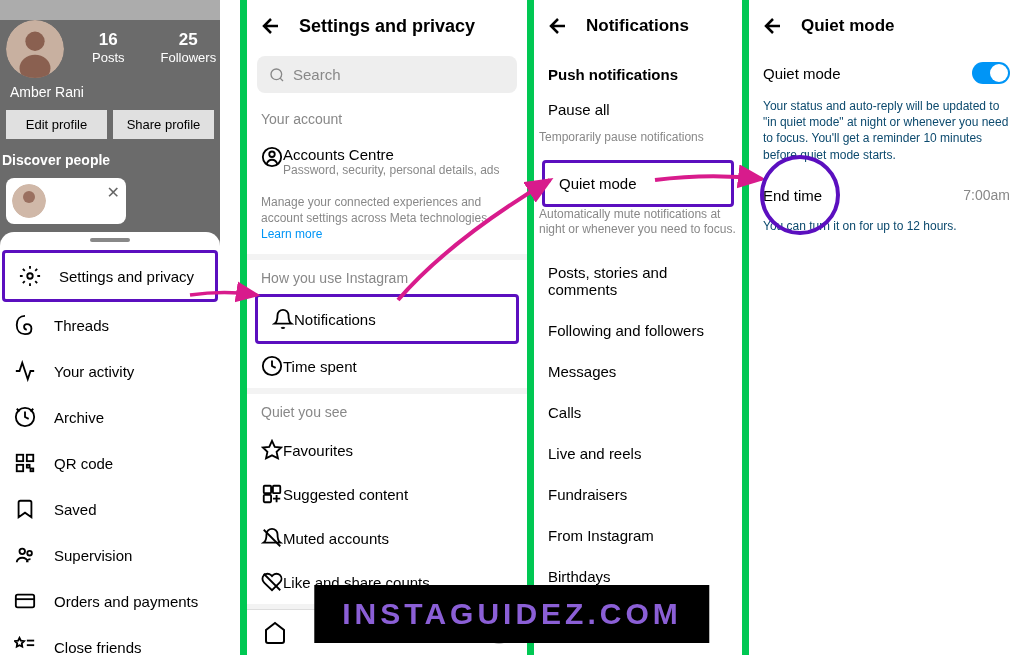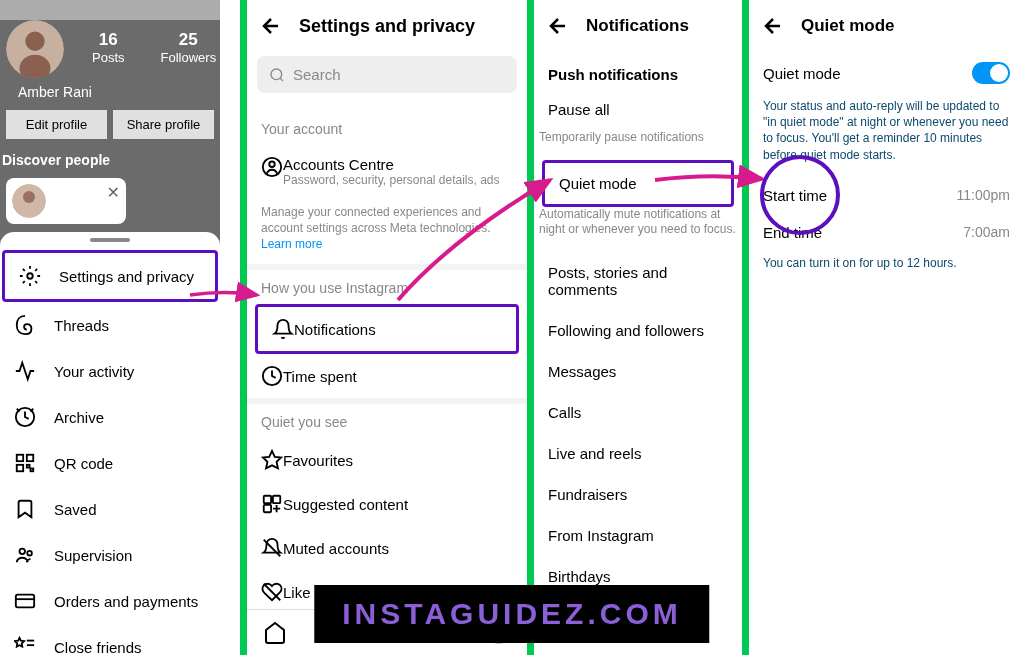--- a/index.html
+++ b/index.html
@@ -10,38 +10,38 @@
   
   .p1{left:0;width:220px}
   .p1-top{height:240px;background:#7d7d7d;padding:0}
   .p1-top::after{content:"";position:absolute;left:0;top:0;width:240px;height:240px;background:rgba(90,90,90,.5);pointer-events:none}
   .avatar{width:58px;height:58px;border-radius:50%;margin:20px 0 0 6px;overflow:hidden;position:relative;z-index:1}
   .avatar svg{width:100%;height:100%}
   .stats{position:absolute;top:30px;left:92px;display:flex;gap:36px;color:#fff;z-index:1}
   .stat{text-align:center}
   .stat .n{font-weight:600;font-size:17px}
   .stat .l{font-size:13px}
-  .uname{position:absolute;top:84px;left:18px;color:#fff;font-size:14px;z-index:1}
+  .uname{position:absolute;top:84px;left:10px;color:#fff;font-size:14px;z-index:1}
   .pbtns{position:absolute;top:110px;left:0;right:0;display:flex;gap:6px;padding:0 6px;z-index:1}
   .pbtn{flex:1;background:#e0e0e0;border-radius:0;padding:7px 6px;font-size:13px;font-weight:500;text-align:center;white-space:nowrap;overflow:hidden}
   .dp{position:absolute;top:152px;left:2px;color:#fff;font-size:14px;font-weight:600;z-index:1}
   .dp-card{position:absolute;top:178px;left:6px;width:120px;height:46px;background:#fff;border-radius:8px;z-index:1;display:flex;align-items:flex-start;padding:6px}
   .dp-card .mini{width:34px;height:34px;border-radius:50%;overflow:hidden}
   .dp-card .close{position:absolute;right:6px;top:5px;font-size:16px;color:#666}
   .sheet{position:absolute;left:0;top:232px;right:0;background:#fff;border-top-left-radius:14px;border-top-right-radius:14px;z-index:2;padding-top:6px}
   .sheet .handle{width:40px;height:4px;background:#888;border-radius:3px;margin:0 auto 8px}
   .mrow{display:flex;align-items:center;gap:18px;padding:12px 14px;font-size:15px}
   .mrow svg{width:22px;height:22px;flex-shrink:0}
   .mrow.hl{border:3px solid #5b0fbf;border-radius:4px;margin:0 2px}
   
   
   .p2{left:247px;width:280px}
   .hdr{display:flex;align-items:center;gap:16px;padding:14px 12px;font-size:18px;font-weight:600}
   .hdr svg{width:24px;height:24px}
-  .search{margin:4px 10px 18px;background:#eee;border-radius:8px;padding:10px 12px;display:flex;align-items:center;gap:8px;color:#888;font-size:15px}
+  .search{margin:4px 10px 8px;background:#eee;border-radius:8px;padding:10px 12px;display:flex;align-items:center;gap:8px;color:#888;font-size:15px}
   .sect{padding:10px 14px 8px;color:#888;font-size:14px}
   .row2{display:flex;align-items:center;padding:11px 14px;font-size:15px}
   .row2 svg{width:22px;height:22px;flex-shrink:0}
   .row2.hl{border:3px solid #5b0fbf;border-radius:4px;margin:0 8px}
   .sub{color:#888;font-size:12px;line-height:1.3}
   .hint{padding:4px 14px 12px;color:#888;font-size:12px;line-height:1.35}
   .divider{height:6px;background:#f3f3f3}
   .navbar{position:absolute;bottom:0;left:0;right:0;height:46px;background:#fff;border-top:1px solid #ddd;display:flex;align-items:center;justify-content:space-around}
   .navbar svg{width:24px;height:24px}
   
@@ -308,24 +308,20 @@
       <svg viewBox="0 0 24 24" fill="none" stroke="#000" stroke-width="2.5">
         <path d="M19 12H5m7-7l-7 7 7 7"></path>
       </svg>
       <span>Quiet mode</span>
     </div>
   <div class="qrow">
       <span>Quiet mode</span>
       <div class="toggle"></div>
     </div>
   <div class="desc">Your status and auto-reply will be updated to "in quiet mode" at night or whenever you need to focus. You'll get a reminder 10 minutes before quiet mode starts.</div>
-  <div class="qrow">
-      <span>Start time</span>
-      <span class="val">11:00pm</span>
-    </div>
   <div class="qrow">
       <span>End time</span>
       <span class="val">7:00am</span>
     </div>
   <div class="desc">You can turn it on for up to 12 hours.</div>
 </div>
 
 <svg class="arrow" style="left:185px;top:280px" width="80" height="30">
     <defs>
       <marker id="a1" markerWidth="8" markerHeight="8" refX="6" refY="3" orient="auto">

